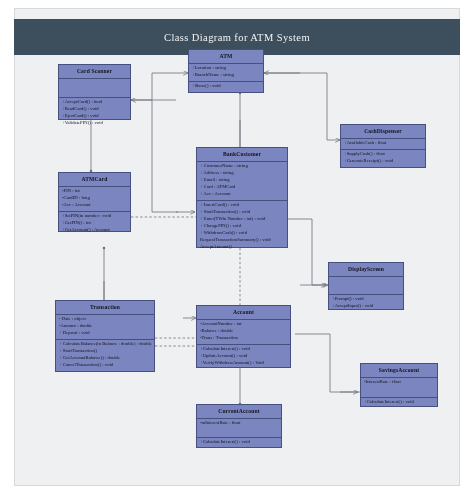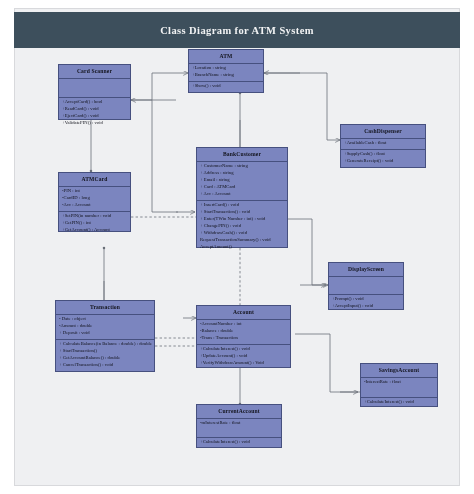--- a/index.html
+++ b/index.html
@@ -26,29 +26,28 @@
     top: 8px;
     width: 446px;
     height: 478px;
     background: #eff0f2;
     border: 1px solid #d8d9dc;
     box-sizing: border-box;
   }
   #title-bar {
     position: absolute;
     left: 14px;
-    top: 12px;
+    top: 19px;
     width: 446px;
     height: 36px;
     background: #3d4f5c;
     box-sizing: border-box;
     display: flex;
     align-items: center;
     justify-content: center;
-    font-weight: bold;
   }
   #title-text {
     color: #f2f3f4;
     font-size: 10.5px;
     letter-spacing: 0.4px;
     font-family: "Liberation Serif", serif;
     white-space: nowrap;
   }
   
   #edges {

